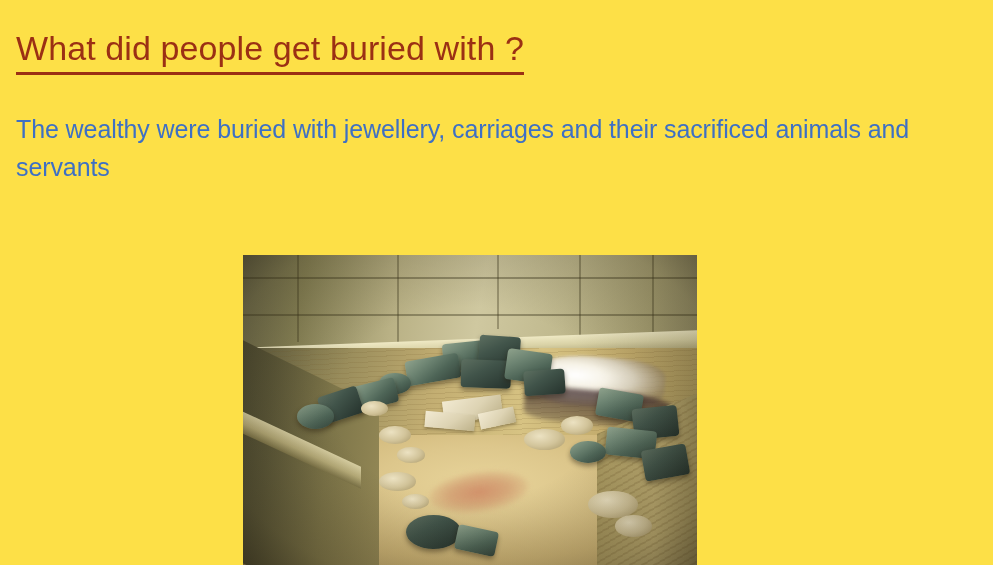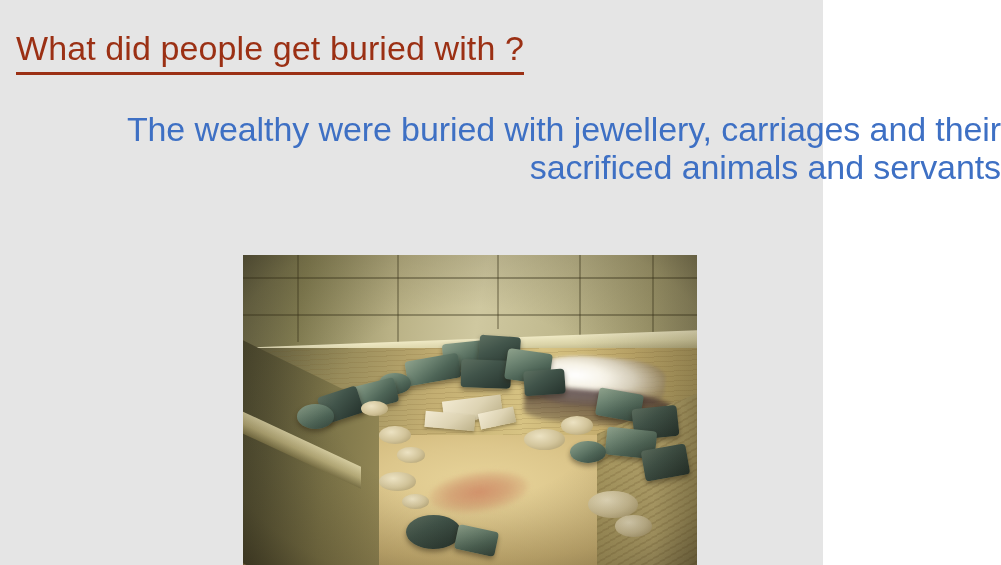--- a/index.html
+++ b/index.html
@@ -7,23 +7,23 @@
     padding: 0;
   }
   body {
     width: 1001px;
     height: 565px;
     overflow: hidden;
     font-family: "Liberation Sans", sans-serif;
   }
   .slide {
     position: relative;
-    width: 823px;
+    width: 993px;
     height: 565px;
-    background: #e5e5e5;
+    background: #fde047;
     box-sizing: border-box;
   }
   .slide-title {
     position: absolute;
     left: 16px;
     top: 27px;
     font-size: 34px;
     line-height: 42px;
     font-weight: normal;
     color: #9B3014;
@@ -35,25 +35,24 @@
     display: inline-block;
   }
   .body-block {
     position: absolute;
     left: 16px;
     top: 110px;
     width: 985px;
   }
   .body-para {
     color: #3E70C4;
-    font-size: 34px;
+    font-size: 25px;
     line-height: 38px;
     margin: 0 0 18px 0;
     letter-spacing: -0.1px;
-    text-align: right;
   }
   .body-para:last-child {
     margin-bottom: 0;
   }
 
   
   .photo {
     position: absolute;
     left: 243px;
     top: 255px;

